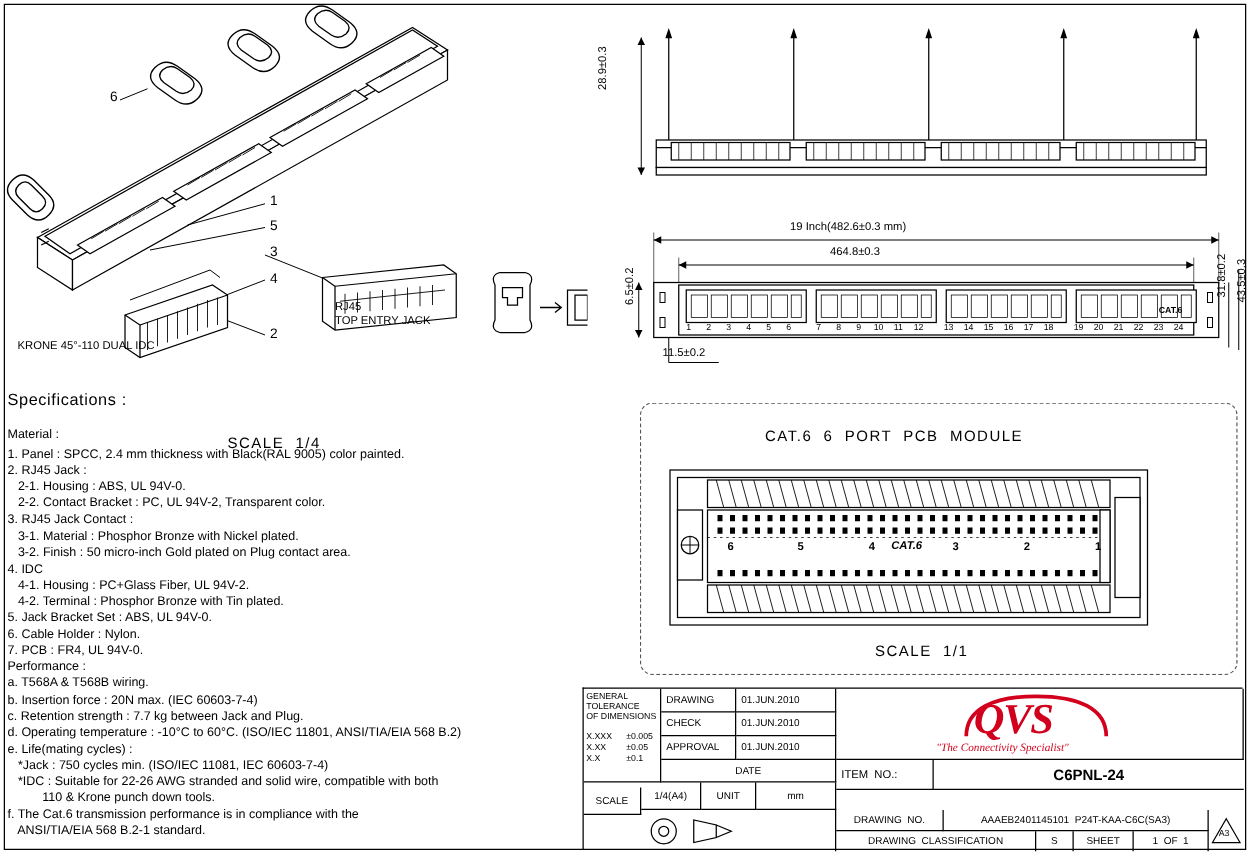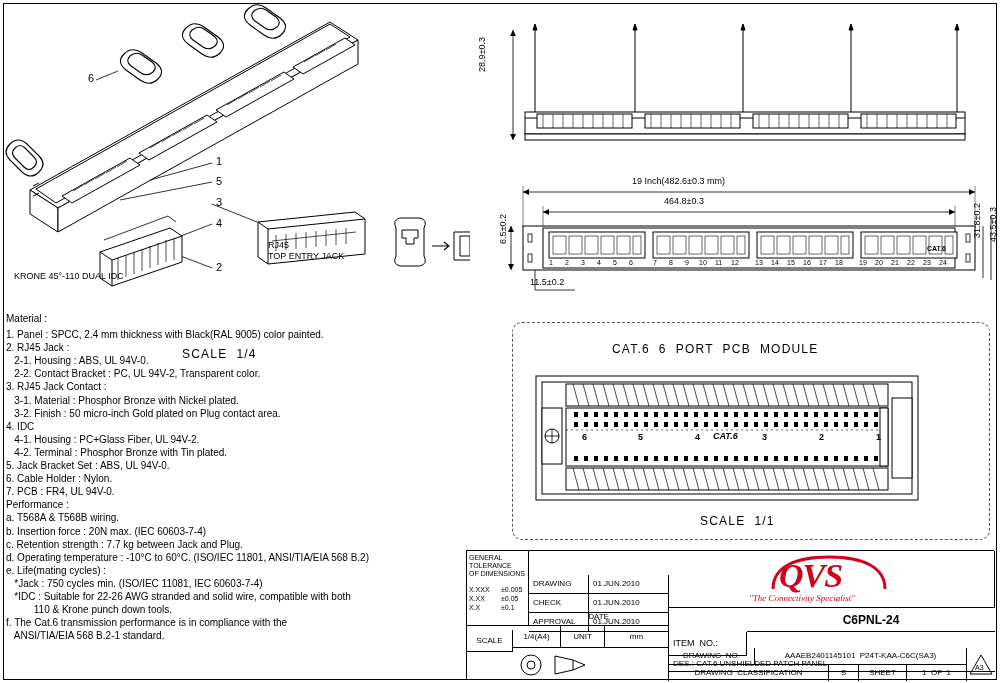--- a/index.html
+++ b/index.html
@@ -15,21 +15,21 @@
   .t8{font-size:8px;line-height:10px;white-space:pre;}
   .t7{font-size:7px;line-height:9px;white-space:pre;}
   .t11{font-size:11px;line-height:13px;white-space:pre;}
   .t12{font-size:12px;line-height:14px;white-space:pre;}
   .spaced{letter-spacing:1.2px;}
   svg{display:block;}
   .ttl{position:absolute;left:466px;top:550px;width:528px;height:130px;border-left:1.2px solid #000;border-top:1.2px solid #000;box-sizing:border-box;}
   .cell{position:absolute;box-sizing:border-box;border-right:1px solid #000;border-bottom:1px solid #000;}
   .cellnb{position:absolute;box-sizing:border-box;}
   .ctr{display:flex;align-items:center;justify-content:center;text-align:center;}
-  .lft{display:flex;align-items:center;padding-left:4px;margin-top:24px;}
+  .lft{display:flex;align-items:center;padding-left:4px;}
   .qvs{font-family:"Liberation Serif", serif;font-weight:bold;font-style:italic;color:#d2001c;font-size:34px;letter-spacing:-1px;line-height:34px;}
   .qvs-sub{font-family:"Liberation Serif", serif;font-style:italic;color:#d2001c;font-size:9px;}
   .bold{font-weight:bold;}
   .specs{position:absolute;left:6px;top:312px;width:460px;}
   .specs .hdr{font-size:13px;letter-spacing:.5px;}
   .spec-line{font-size:10px;line-height:13.1px;white-space:pre;}
 </style>
 </head>
 <body>
 
@@ -265,20 +265,21 @@
 
     <div class="t7" style="position:absolute;left:310px;top:0px;">19</div>
     <div class="t7" style="position:absolute;left:326px;top:0px;">20</div>
     <div class="t7" style="position:absolute;left:342px;top:0px;">21</div>
     <div class="t7" style="position:absolute;left:358px;top:0px;">22</div>
     <div class="t7" style="position:absolute;left:374px;top:0px;">23</div>
     <div class="t7" style="position:absolute;left:390px;top:0px;">24</div>
   </div>
 
   <div class="specs">
+    <div class="hdr" style="margin-bottom:14px;">Specifications :</div>
     <div class="spec-line" style="margin-bottom:3px;">Material :</div>
     <div class="spec-line">1. Panel : SPCC, 2.4 mm thickness with Black(RAL 9005) color painted.</div>
     <div class="spec-line">2. RJ45 Jack :</div>
     <div class="spec-line">   2-1. Housing : ABS, UL 94V-0.</div>
     <div class="spec-line">   2-2. Contact Bracket : PC, UL 94V-2, Transparent color.</div>
     <div class="spec-line">3. RJ45 Jack Contact :</div>
     <div class="spec-line">   3-1. Material : Phosphor Bronze with Nickel plated.</div>
     <div class="spec-line">   3-2. Finish : 50 micro-inch Gold plated on Plug contact area.</div>
     <div class="spec-line">4. IDC</div>
     <div class="spec-line">   4-1. Housing : PC+Glass Fiber, UL 94V-2.</div>
@@ -496,23 +497,20 @@
       </svg>
     </div>
 
     <div class="cell lft t9" style="left:202px;top:57px;width:78px;height:24px;">ITEM  NO.:</div>
     <div class="cell ctr t12 bold" style="left:280px;top:57px;width:248px;height:24px;border-right:none;">C6PNL-24</div>
 
     <div class="cell ctr t8" style="left:0px;top:79px;width:46px;height:22px;">SCALE</div>
     <div class="cell ctr t8" style="left:46px;top:75px;width:48px;height:22px;">1/4(A4)</div>
     <div class="cell ctr t8" style="left:94px;top:75px;width:44px;height:22px;">UNIT</div>
     <div class="cell ctr t8" style="left:138px;top:75px;width:64px;height:22px;">mm</div>
-    <div class="cell lft t8" style="left:202px;top:81px;width:326px;height:16px;border-right:none;">
-      <span>DES.:</span>&nbsp;<span>CAT.6 UNSHIELDED PATCH PANEL</span>
-    </div>
 
     <div class="cell" style="left:0px;top:97px;width:202px;height:33px;border-bottom:none;">
       <svg width="90" height="28" viewBox="0 0 90 28" style="margin:3px 0 0 48px;">
         <circle cx="16" cy="14" r="10" fill="none" stroke="#000" stroke-width="1"></circle>
         <circle cx="16" cy="14" r="4" fill="none" stroke="#000" stroke-width="1"></circle>
         <path d="M40 5 L40 23 L58 19 L58 9 Z" fill="none" stroke="#000" stroke-width="1"></path>
         <path d="M58 9 L70 14 L58 19" fill="none" stroke="#000" stroke-width="1"></path>
       </svg>
     </div>
 

